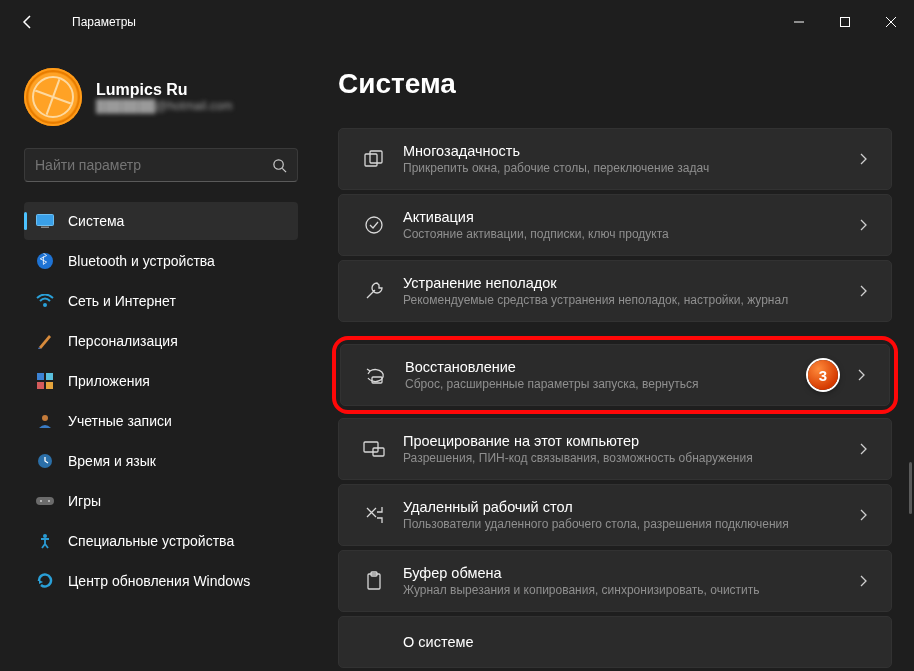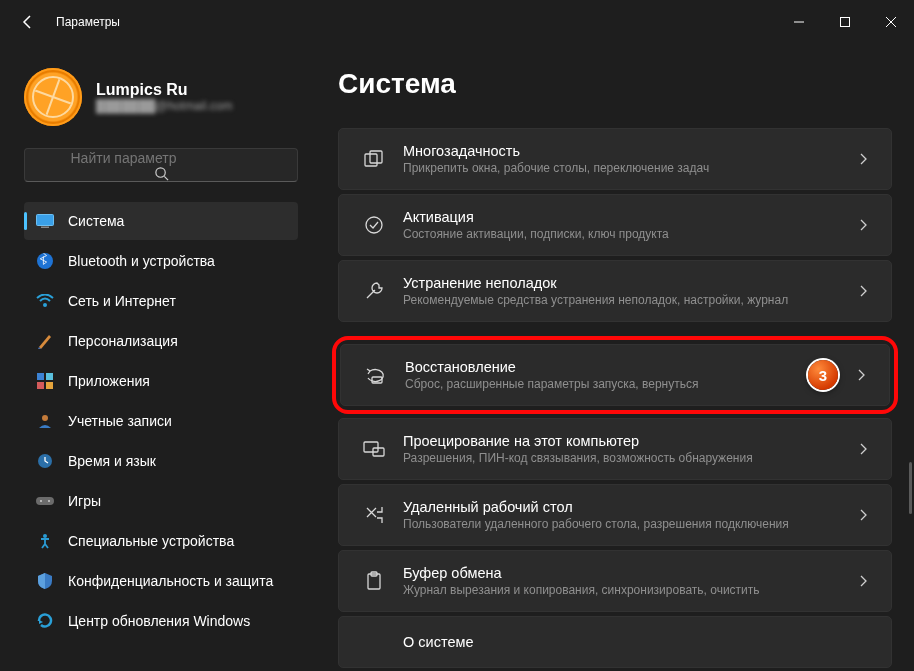--- a/index.html
+++ b/index.html
@@ -12,21 +12,21 @@
   overflow: hidden;
 }
 .titlebar {
   height: 44px;
   display: flex;
   align-items: center;
   padding: 0 0 0 16px;
   background: #1e1e1e;
 }
 .back-arrow { width: 24px; height: 24px; display:flex; align-items:center; justify-content:center; cursor:pointer; }
-.titlebar-title { margin-left: 16px; font-size: 12px; color: #fff; }
+.titlebar-title { margin-left: 32px; font-size: 12px; color: #fff; }
 .win-controls { margin-left: auto; display: flex; }
 .win-btn { width: 46px; height: 32px; display:flex; align-items:center; justify-content:center; cursor:pointer; }
 .content { display: flex; height: calc(671px - 44px); }
 .sidebar { width: 310px; padding: 24px 12px 0 24px; overflow-y: auto; }
 .user-row { display:flex; align-items:center; gap:14px; margin-bottom: 22px; }
 .avatar {
   width: 58px; height: 58px; border-radius: 50%;
   background: radial-gradient(circle at 50% 50%, #ffa225 58%, #e87d00 62%);
   position: relative; overflow:hidden;
   box-shadow: 0 0 0 2px #ff9c1a inset;
@@ -40,21 +40,21 @@
     linear-gradient(#fdd9a0 0 0) center/2px 100% no-repeat,
     linear-gradient(#fdd9a0 0 0) center/100% 2px no-repeat;
   inset: 10px;
   transform: rotate(20deg);
 }
 .user-info .name { font-size: 16px; font-weight: 600; }
 .user-info .email { font-size: 12px; color: #9a9a9a; filter: blur(2px); }
 .search-wrap {
   display:flex; align-items:center;
   background: #272727; border: 1px solid #3a3a3a; border-bottom: 1px solid #5a5a5a;
-  border-radius: 4px; height: 34px; padding: 0 10px; margin-bottom: 20px; flex-direction: column;
+  border-radius: 4px; height: 34px; padding: 0 10px; margin-bottom: 20px;
 }
 .search-input { flex:1; background:transparent; border:none; outline:none; color:#ccc; font-size:14px; }
 .nav-item {
   display:flex; align-items:center; gap:14px;
   height: 38px; padding: 0 12px; border-radius: 4px;
   font-size: 14px; cursor:pointer; margin-bottom: 2px;
 }
 .nav-item.selected { background: #2d2d2d; position:relative; }
 .nav-item.selected::before {
   content:""; position:absolute; left:0; top:10px; bottom:10px; width:3px;
@@ -214,29 +214,20 @@
       <span>Игры</span>
     </div>
     <div class="nav-item">
       <span class="nav-icon">
           <svg width="16" height="16" viewBox="0 0 16 16">
             <circle cx="8" cy="3" r="2" fill="#2a9bd4"></circle>
             <path d="M4 6 L12 6 M8 6 V11 M8 11 L5 15 M8 11 L11 15" stroke="#2a9bd4" stroke-width="1.8"></path>
           </svg>
         </span>
       <span>Специальные устройства</span>
-    </div>
-    <div class="nav-item">
-      <span class="nav-icon">
-          <svg width="14" height="16" viewBox="0 0 14 16">
-            <path d="M7 0 L14 3 V8 Q14 14 7 16 Q0 14 0 8 V3 Z" fill="#3a7bc4"></path>
-            <path d="M7 0 L7 16 Q0 14 0 8 V3 Z" fill="#5ca0de"></path>
-          </svg>
-        </span>
-      <span>Конфиденциальность и защита</span>
     </div>
     <div class="nav-item">
       <span class="nav-icon">
           <svg width="16" height="16" viewBox="0 0 16 16">
             <path d="M2 8 A6 6 0 1 1 4 12" stroke="#2aa0d8" fill="none" stroke-width="2.5"></path>
             <path d="M2 11 L2 7 L6 9 Z" fill="#2aa0d8"></path>
           </svg>
         </span>
       <span>Центр обновления Windows</span>
     </div>

